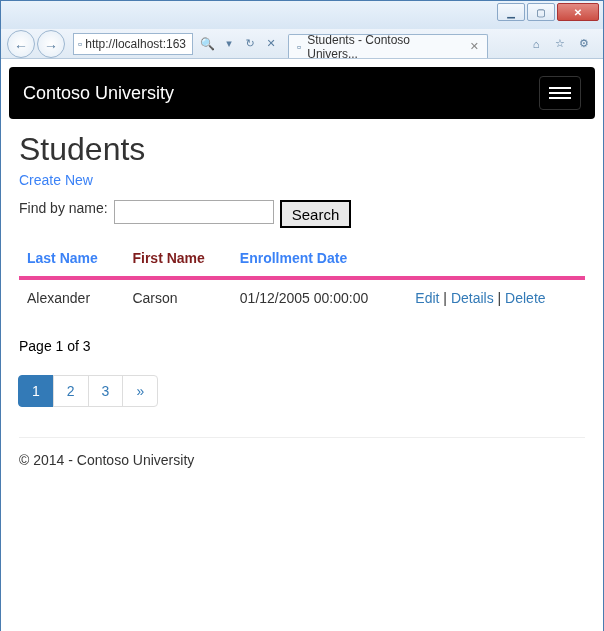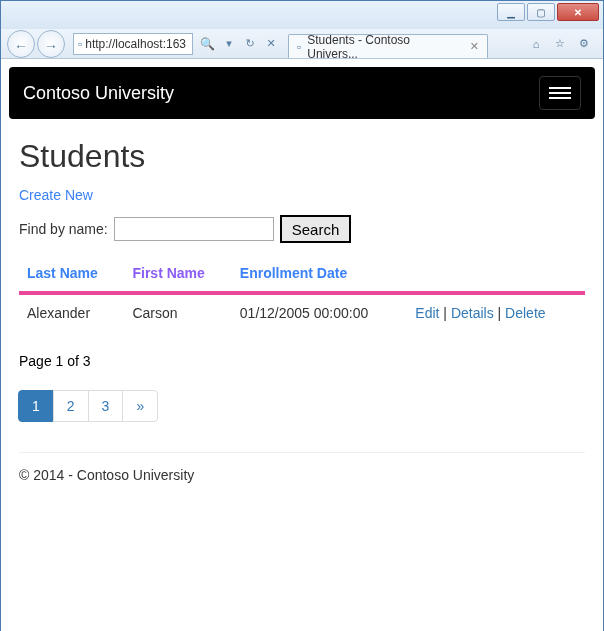--- a/index.html
+++ b/index.html
@@ -116,43 +116,43 @@
     .inner { padding: 8px; }
     .site-navbar {
       background: #000;
       color: #9d9d9d;
       height: 52px;
       border-radius: 4px;
       display:flex;
       align-items:center;
       justify-content:space-between;
       padding: 0 14px;
-      margin-bottom: 19px;
+      margin-bottom: 12px;
     }
     .brand { color:#fff; font-size:18px; }
     .hamburger {
       width:42px;height:34px;
       border:1px solid #333;
       border-radius:4px;
       display:flex;flex-direction:column;
       align-items:center;justify-content:center;
       gap:3px;
     }
     .hamburger span { display:block; width:22px; height:2px; background:#fff; }
-    h1 { font-size: 32px; font-weight: 500; color:#333; margin: 8px 0 12px; }
+    h1 { font-size: 32px; font-weight: 500; color:#333; margin: 8px 0 4px; }
     a.link { color:#3b82f6; text-decoration:none; }
     .create-new { font-size:14px; }
-    .search-row { margin: 12px 0; display:flex; align-items:center; gap:6px; font-size:14px; color:#333;}
+    .search-row { margin: 12px 0; display:flex; gap:6px; font-size:14px; color:#333;}
     .search-input { width:160px; height:24px; border:1px solid #a9a9a9; padding:0 4px; font-size:13px; }
     .search-btn { height:28px; padding: 0 10px; background:#e9e9e9; border:2px solid #000; font-size:15px; }
     table { width:100%; border-collapse: collapse; font-size:14px; color:#333; }
     th, td { padding: 10px 8px; text-align:left; border-top:4px solid #ec4899; }
     thead th { border-top: none; }
     th a { font-weight: bold; }
-    th.static { color:#8b5cf6; font-weight:bold; }
+    th.static { color:#7f1d1d; font-weight:bold; }
     td.actions a { color:#337ab7; text-decoration:none; }
     td.actions { white-space:nowrap; text-align:left; }
     .sep { color:#333; }
     .pager-info { margin: 22px 0 21px; font-size:14px; }
     .pagination { display:flex; list-style:none; gap:0; margin-bottom: 30px;}
     .pagination li { border:1px solid #ddd; margin-left:-1px; }
     .pagination li:first-child { border-radius:4px 0 0 4px; }
     .pagination li:last-child { border-radius:0 4px 4px 0; }
     .pagination a { display:block; padding:7px 13px; color:#337ab7; text-decoration:none; font-size:14px; }
     .pagination li.active { background:#337ab7; border-color:#337ab7; }

